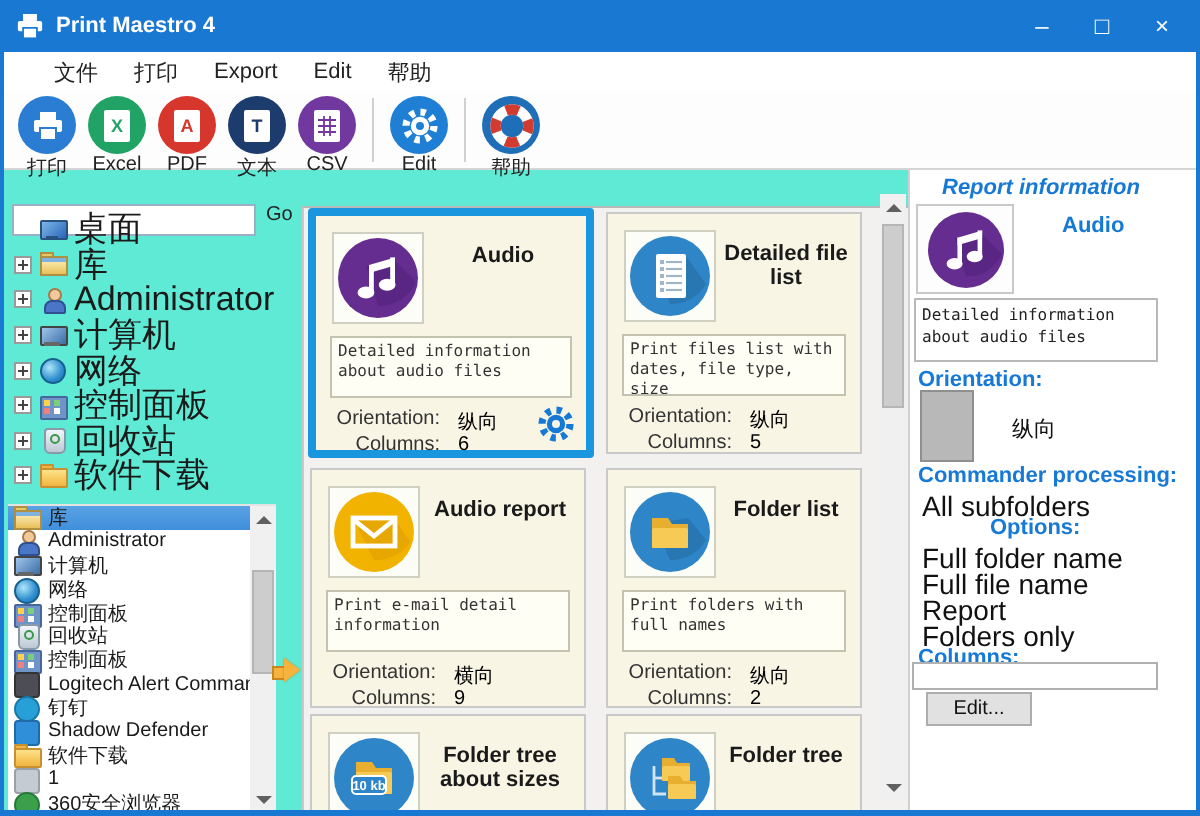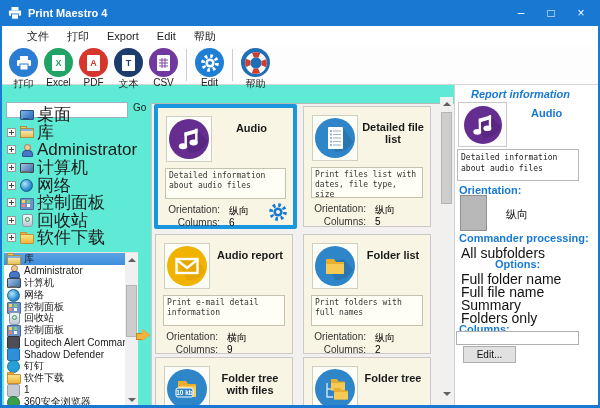--- a/index.html
+++ b/index.html
@@ -280,26 +280,26 @@
       </div>
     <div class="lrow">
         <span class="ic ic-control"></span>
         <span class="lbl">控制面板</span>
       </div>
     <div class="lrow">
         <span class="ic ic-app c-dark"></span>
         <span class="lbl">Logitech Alert Commander</span>
       </div>
     <div class="lrow">
+        <span class="ic ic-app c-teal"></span>
+        <span class="lbl">钉钉</span>
+      </div>
+    <div class="lrow">
         <span class="ic ic-app c-blue"></span>
         <span class="lbl">Shadow Defender</span>
-      </div>
-    <div class="lrow">
-        <span class="ic ic-app c-teal"></span>
-        <span class="lbl">钉钉</span>
       </div>
     <div class="lrow">
         <span class="ic ic-folder"></span>
         <span class="lbl">软件下载</span>
       </div>
     <div class="lrow">
         <span class="ic ic-app c-gray"></span>
         <span class="lbl">1</span>
       </div>
     <div class="lrow">
@@ -427,21 +427,21 @@
     <div class="card" style="left:3px;top:253px;width:138px;height:120px;">
       <div class="cicon-box">
         <svg width="40" height="40" viewBox="0 0 40 40">
           <circle cx="20" cy="20" r="20" fill="#2e85c8"></circle>
           <path d="M11 12 h8 l2 3 h8 v13 h-18 z" fill="#e8ae2f"></path>
           <rect x="11" y="17" width="18" height="11" rx="1" fill="#f7ca55"></rect>
           <rect x="9" y="19" width="17" height="9" rx="2" fill="#2e85c8" stroke="#fff" stroke-width="1"></rect>
           <text x="17.5" y="26" text-anchor="middle" font-family="Liberation Sans, sans-serif" font-weight="bold" font-size="6.5" fill="#fff">10 kb</text>
         </svg>
       </div>
-      <div class="ctitle">Folder tree with files</div>
+      <div class="ctitle">Folder tree about sizes</div>
     </div>
 
     <div class="card" style="left:151px;top:253px;width:128px;height:120px;">
       <div class="cicon-box">
         <svg width="40" height="40" viewBox="0 0 40 40">
           <circle cx="20" cy="20" r="20" fill="#2e85c8"></circle>
           <g stroke="#cfe4f5" stroke-width="1.4" fill="none">
               <path d="M12 14 v14 h6"></path>
               <path d="M12 20 h6"></path>
             </g>
@@ -477,20 +477,20 @@
     <div class="ireport-title">Audio</div>
     <div class="idesc">Detailed information about audio files</div>
     <div class="info-h" style="left:4px;top:99px;">Orientation:</div>
     <div class="ipage"></div>
     <div class="info-v" style="left:51px;top:122px;font-size:11px;">纵向</div>
     <div class="info-h" style="left:4px;top:147px;">Commander processing:</div>
     <div class="info-v" style="left:6px;top:160px;">All subfolders</div>
     <div class="info-h" style="left:4px;top:173px;margin-left:36px;">Options:</div>
     <div class="info-v" style="left:6px;top:186px;">Full folder name</div>
     <div class="info-v" style="left:6px;top:199px;">Full file name</div>
-    <div class="info-v" style="left:6px;top:212px;">Summary</div>
+    <div class="info-v" style="left:6px;top:212px;">Report</div>
     <div class="info-v" style="left:6px;top:225px;">Folders only</div>
     <div class="info-h" style="left:4px;top:238px;">Columns:</div>
     <input class="iinput" type="text" value="" style="">
     <button class="ibtn">Edit...</button>
   </div>
 
 </div>
 
 </body></html>

